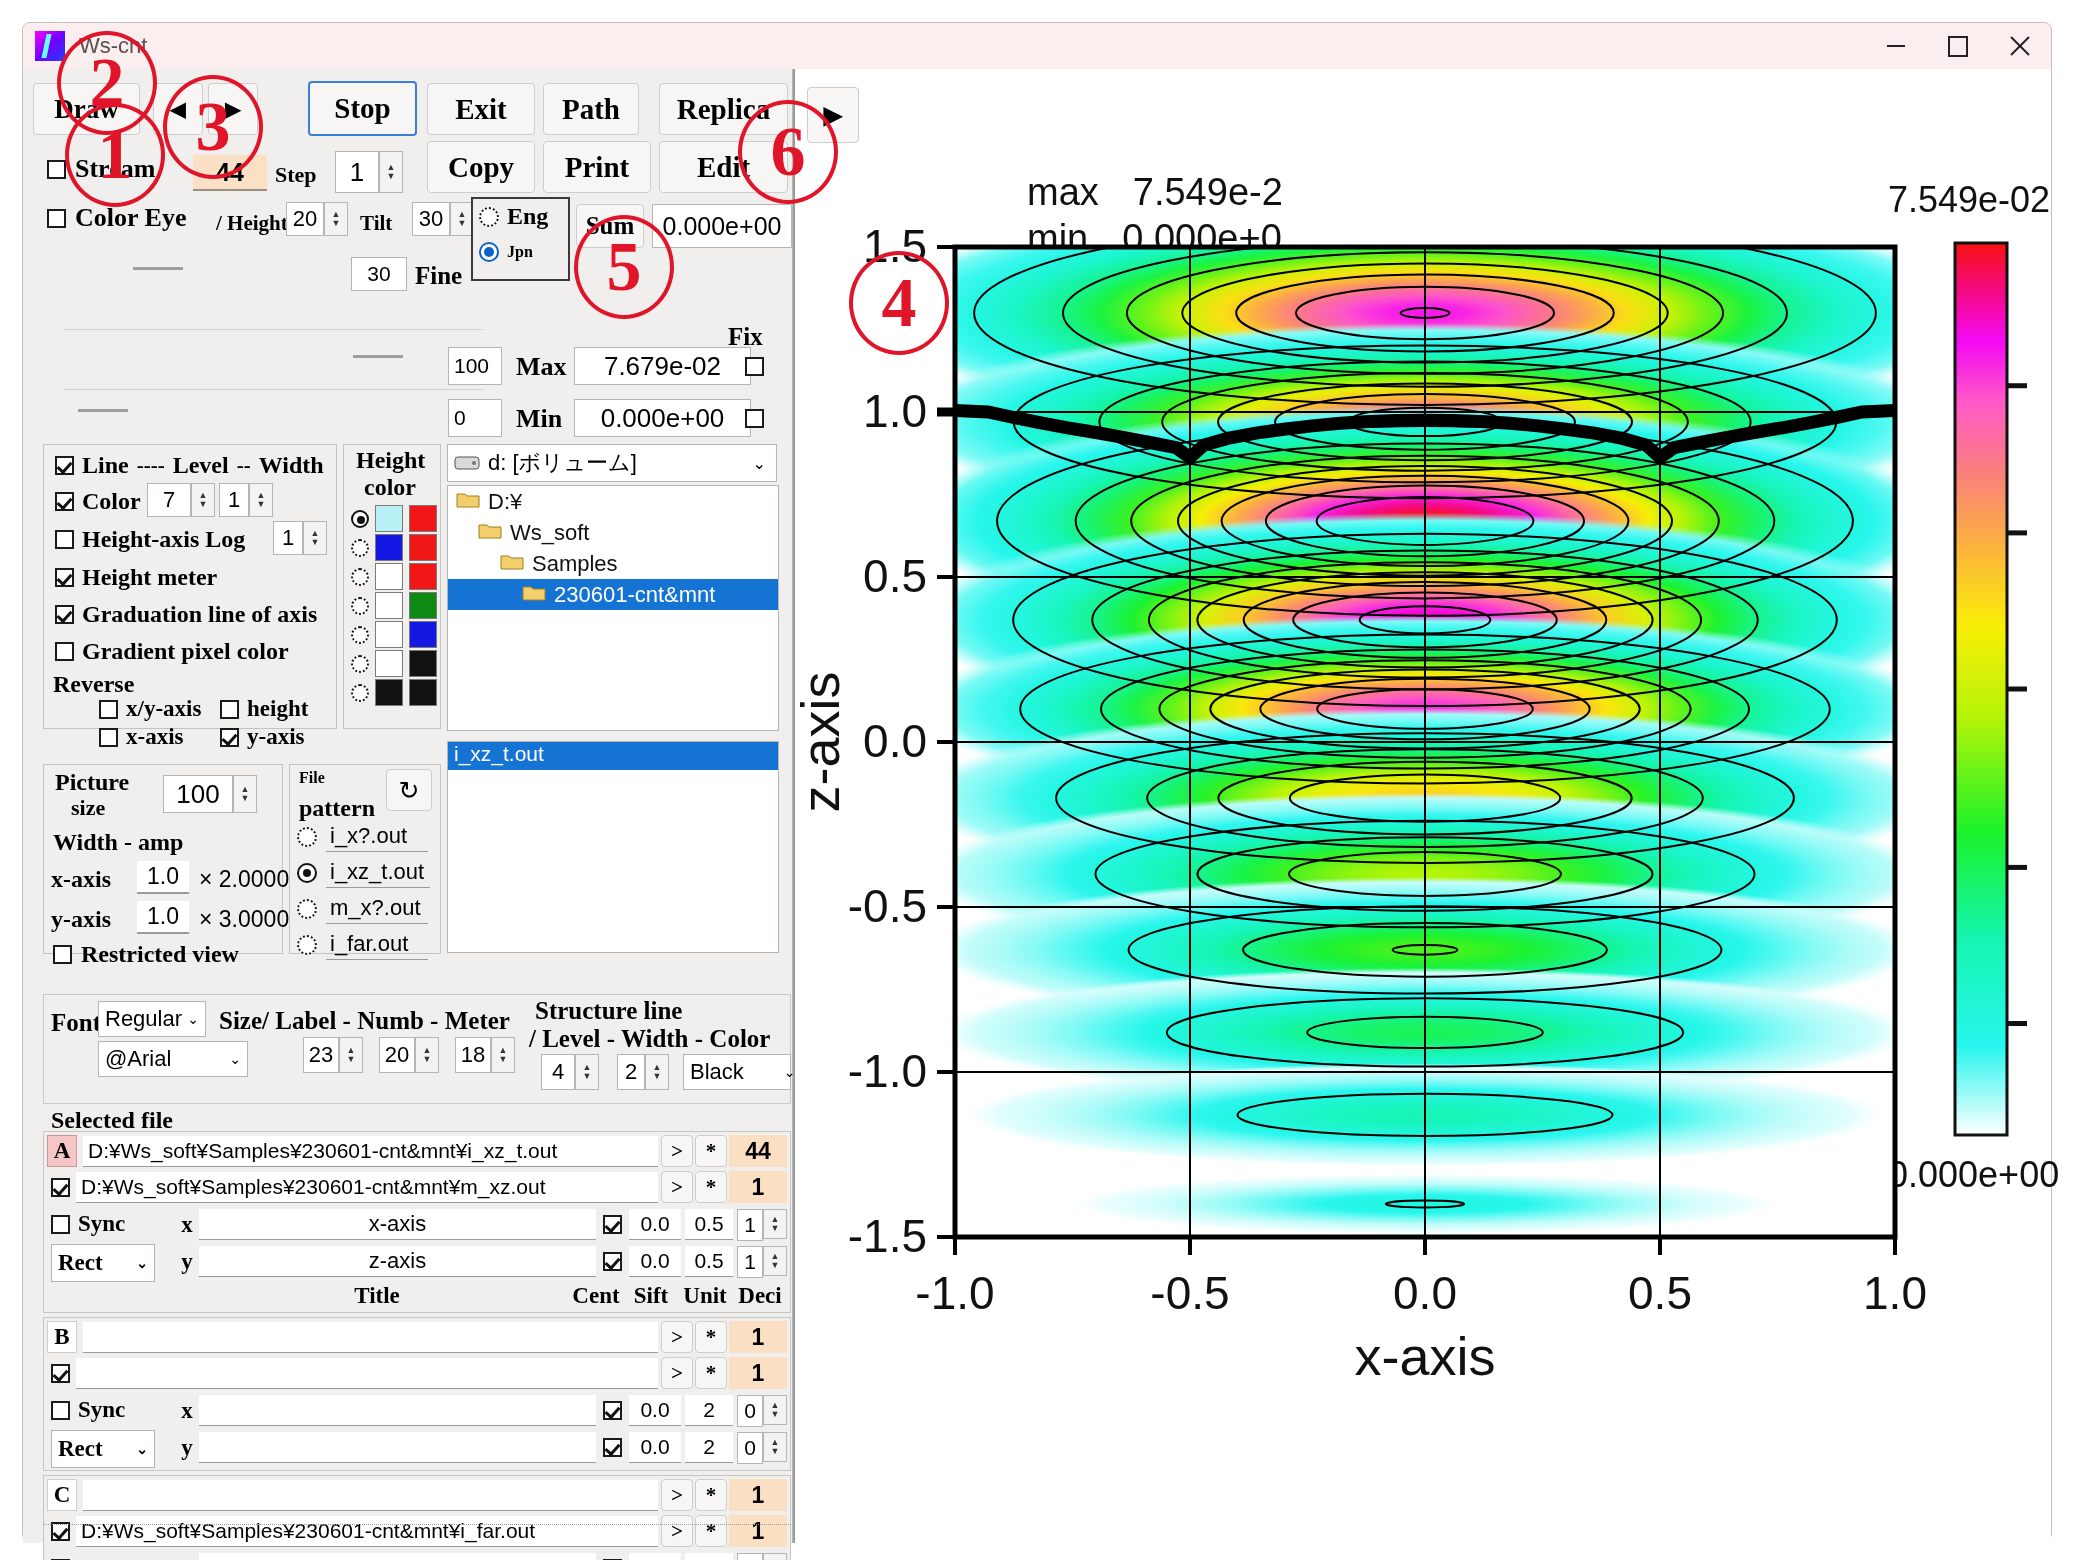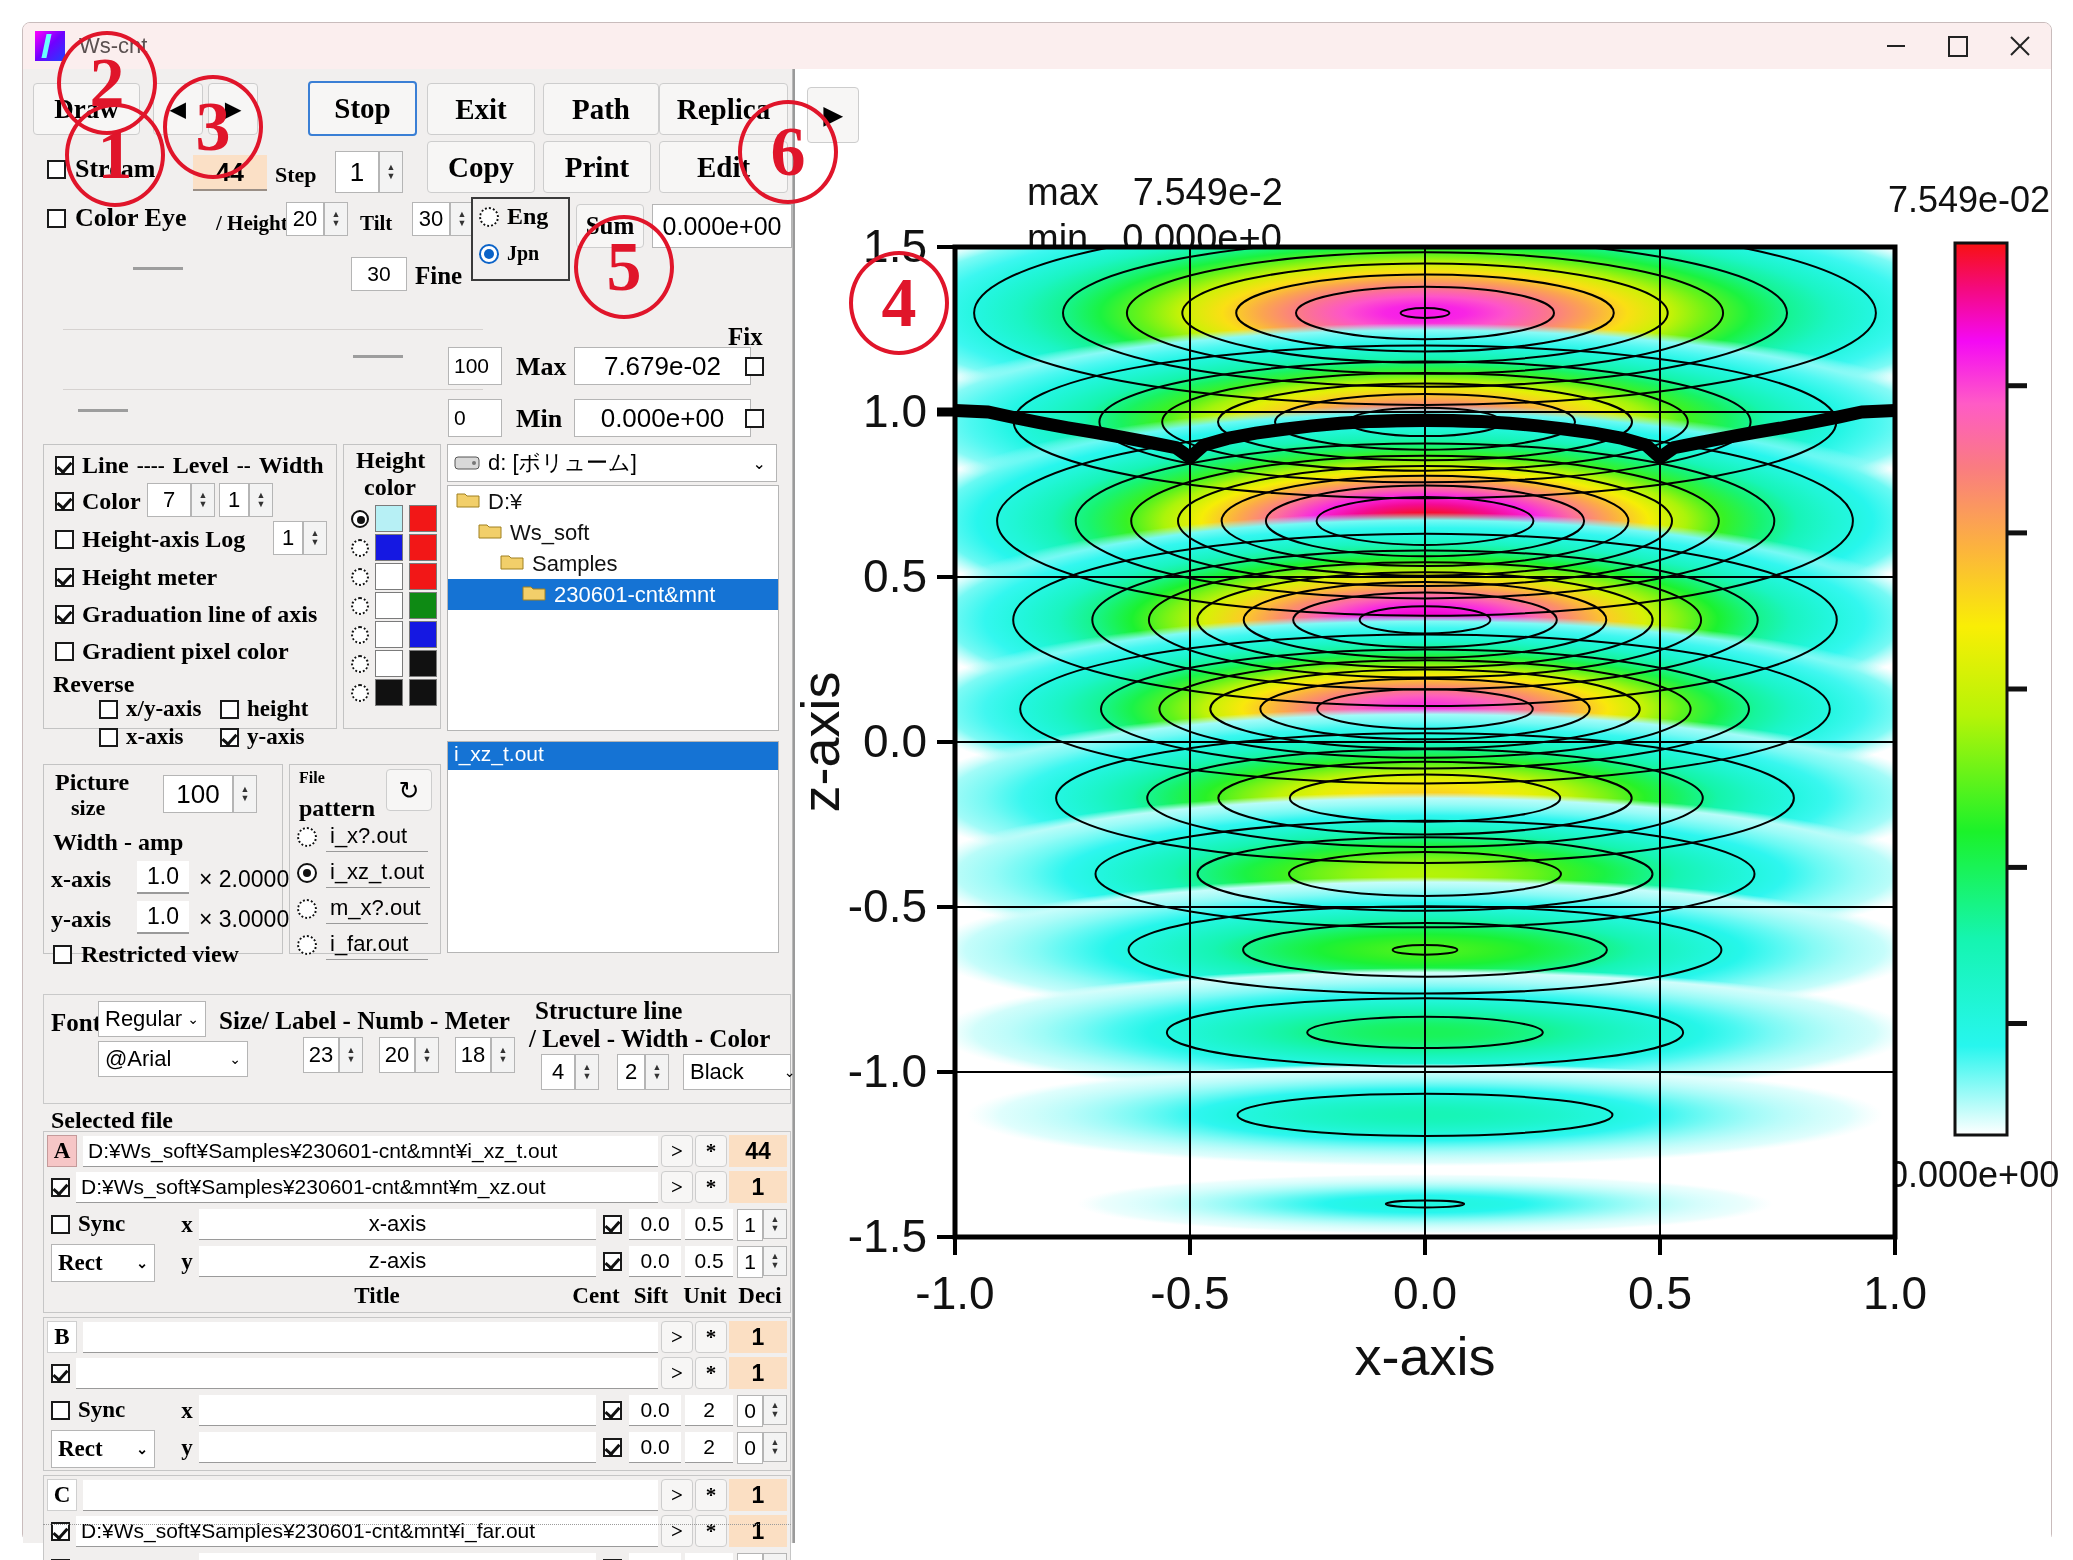--- a/index.html
+++ b/index.html
@@ -141,21 +141,21 @@
 
   <div id="content">
 
     <div id="left-panel">
 
       <div class="btn" style="position:absolute;left:10px;top:14px;width:107px;height:52px;font-size:27px;">Draw</div>
       <div class="btn" style="position:absolute;left:130px;top:14px;width:50px;height:52px;font-size:20px;">◀</div>
       <div class="btn" style="position:absolute;left:185px;top:14px;width:50px;height:52px;font-size:20px;">▶</div>
       <div class="btn primary" style="position:absolute;left:285px;top:12px;width:109px;height:55px;font-size:29px;">Stop</div>
       <div class="btn" style="position:absolute;left:404px;top:14px;width:108px;height:52px;font-size:29px;">Exit</div>
-      <div class="btn" style="position:absolute;left:520px;top:14px;width:116px;height:52px;font-size:29px;">Path</div>
+      <div class="btn" style="position:absolute;left:520px;top:14px;width:96px;height:52px;font-size:29px;">Path</div>
       <div class="btn" style="position:absolute;left:636px;top:14px;width:129px;height:52px;font-size:29px;">Replica</div>
 
       <div class="btn" style="position:absolute;left:404px;top:72px;width:108px;height:52px;font-size:29px;">Copy</div>
       <div class="btn" style="position:absolute;left:520px;top:72px;width:108px;height:52px;font-size:29px;">Print</div>
       <div class="btn" style="position:absolute;left:636px;top:72px;width:129px;height:52px;font-size:29px;">Edit</div>
 
       <div style="position:absolute;left:24px;top:85px;display:flex;align-items:center;gap:9px;">
         <span class="cb"></span>
         <span class="lbl" style="font-size:26px;">Stream</span>
       </div>
@@ -192,21 +192,21 @@
           </div>
       </div>
 
       <div style="position:absolute;left:448px;top:128px;width:95px;height:80px;border:2px solid #3a3a3a;background:#f1efee;"></div>
       <div style="position:absolute;left:456px;top:134px;display:flex;align-items:center;gap:8px;">
         <span class="radio"></span>
         <span class="lbl" style="font-size:24px;">Eng</span>
       </div>
       <div style="position:absolute;left:456px;top:173px;display:flex;align-items:center;gap:8px;">
         <span class="radio blue on"></span>
-        <span class="lbl" style="font-size:20px;">Jpn</span>
+        <span class="lbl" style="font-size:16px;">Jpn</span>
       </div>
 
       <div class="btn" style="position:absolute;left:553px;top:135px;width:68px;height:44px;font-size:25px;">Sum</div>
       <div class="tf center" style="position:absolute;left:629px;top:135px;width:140px;height:44px;font-size:25px;">0.000e+00</div>
 
       <div style="position:absolute;left:110px;top:198px;width:50px;height:3px;background:#9d9d9d;"></div>
       <div style="position:absolute;left:40px;top:260px;width:420px;height:1px;background:#d6d2d0;"></div>
       <div style="position:absolute;left:330px;top:286px;width:50px;height:3px;background:#9d9d9d;"></div>
       <div style="position:absolute;left:40px;top:320px;width:420px;height:1px;background:#d6d2d0;"></div>
       <div style="position:absolute;left:55px;top:340px;width:50px;height:3px;background:#9d9d9d;"></div>

